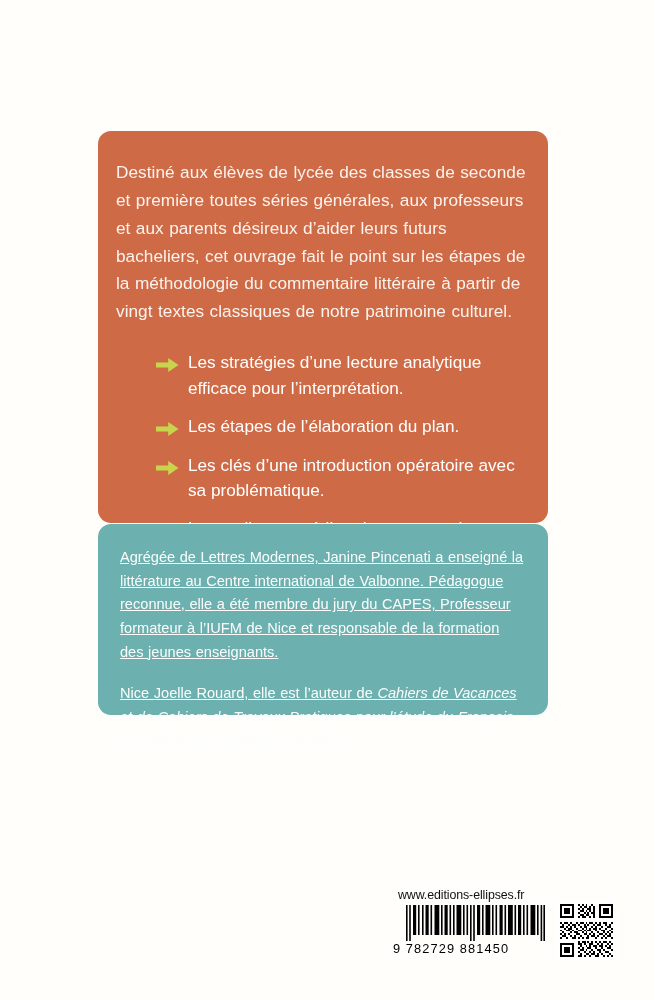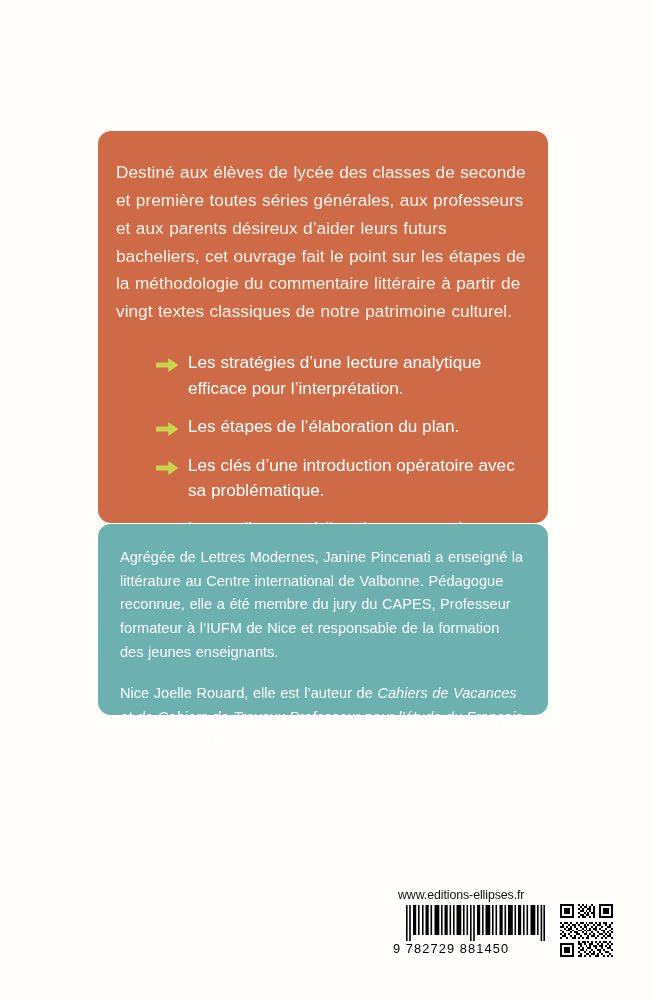--- a/index.html
+++ b/index.html
@@ -85,20 +85,21 @@
     box-sizing: border-box;
     padding: 22px 22px 16px 22px;
   }
 
   .bio-paragraph {
     color: #fcfdfd;
     font-size: 14.6px;
     line-height: 1.62;
     margin: 0;
     word-spacing: 0.5px;
+    text-decoration: underline;
   }
 
   .bio-paragraph.second {
     margin-top: 18px;
   }
 
   .title-italic {
     font-style: italic;
   }
 
@@ -206,21 +207,21 @@
       </li>
 
     </ul>
   </div>
 
   <div class="teal-panel">
 
     <p class="bio-paragraph">Agrégée de Lettres Modernes, Janine Pincenati a enseigné la littérature au Centre international de Valbonne. Pédagogue reconnue, elle a été membre du jury du CAPES, Professeur formateur à l’IUFM de Nice et responsable de la formation des jeunes enseignants.</p>
 
     <p class="bio-paragraph second">
-      <span>Nice Joelle Rouard, elle est l’auteur de </span><span class="title-italic">Cahiers de Vacances et de Cahiers de Travaux Professeur pour l’étude du Français</span><span> au collège aux éditions Chambon.</span>
+      <span>Nice Joelle Rouard, elle est l’auteur de </span><span class="title-italic">Cahiers de Vacances et de Cahiers de Travaux Pratiques pour l’étude du Français</span><span> au collège aux éditions Chambon.</span>
     </p>
   </div>
 
   <div class="footer-block">
 
     <div class="publisher-url">www.editions-ellipses.fr</div>
 
     <div class="barcode-wrap">
       <svg class="barcode-bars" viewBox="0 0 139 36" preserveAspectRatio="none">
         <rect x="0" y="0" width="1.6" height="36" fill="#000"></rect>

